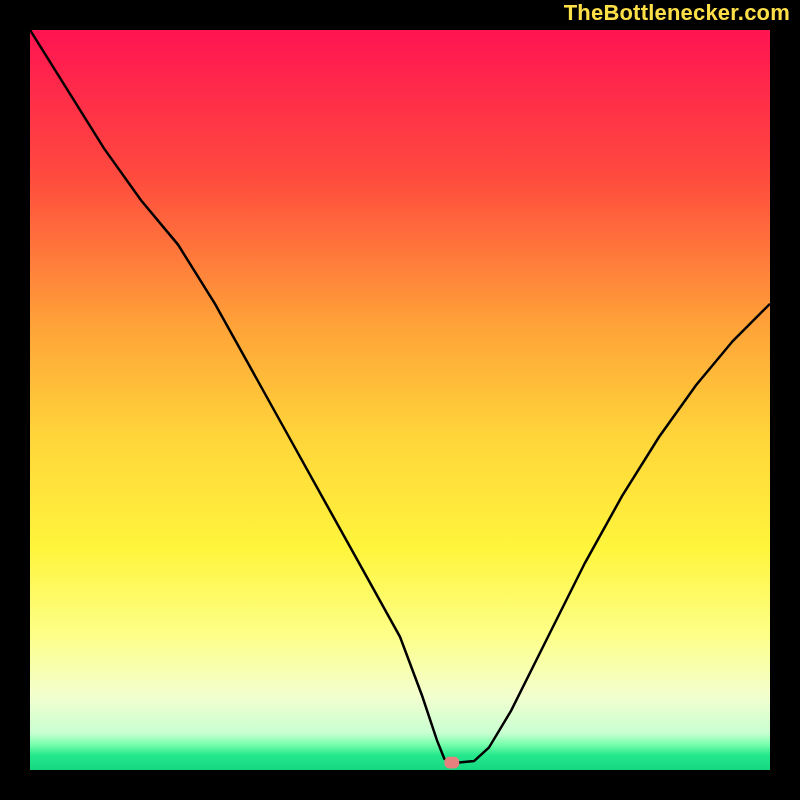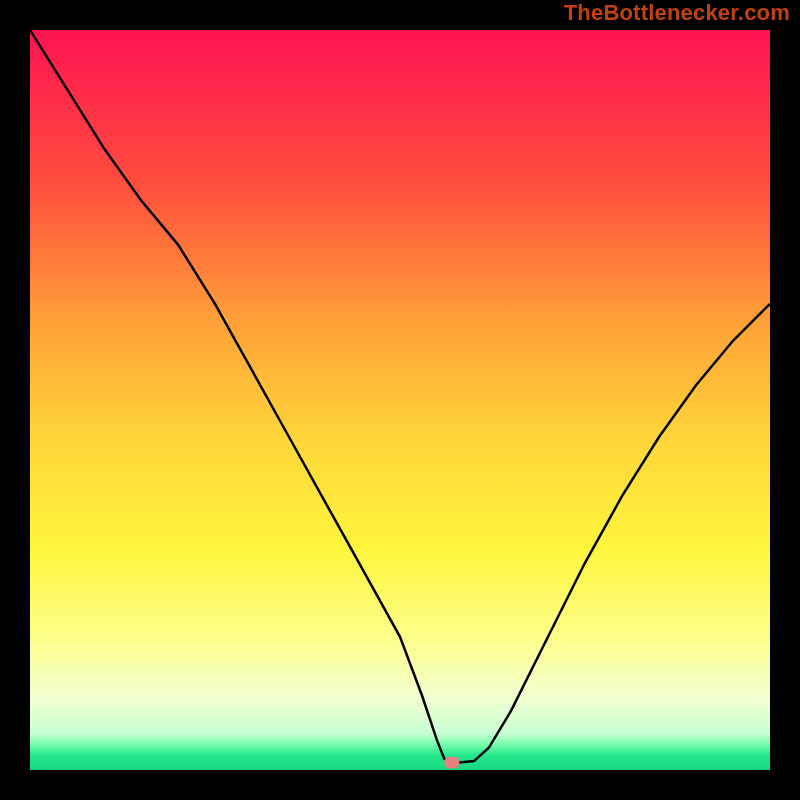--- a/index.html
+++ b/index.html
@@ -10,21 +10,21 @@
     background: #000000;
     overflow: hidden;
   }
   .watermark {
     position: absolute;
     top: 0;
     right: 10px;
     font-family: Arial, Helvetica, sans-serif;
     font-size: 22px;
     font-weight: 600;
-    color: #c2410c;
+    color: #fde047;
     letter-spacing: 0.2px;
     z-index: 10;
     margin-left: 44px;
   }
   .plot {
     position: absolute;
     left: 30px;
     top: 30px;
     width: 740px;
     height: 740px;

